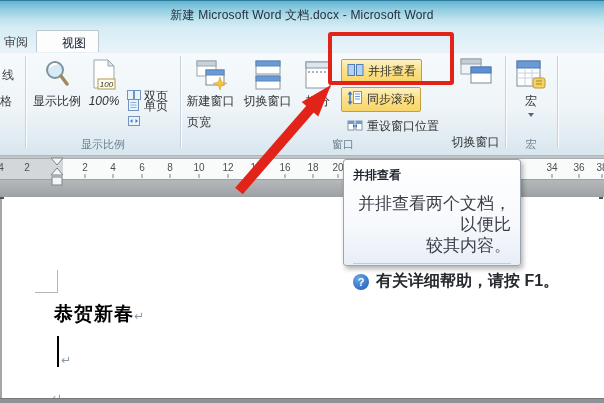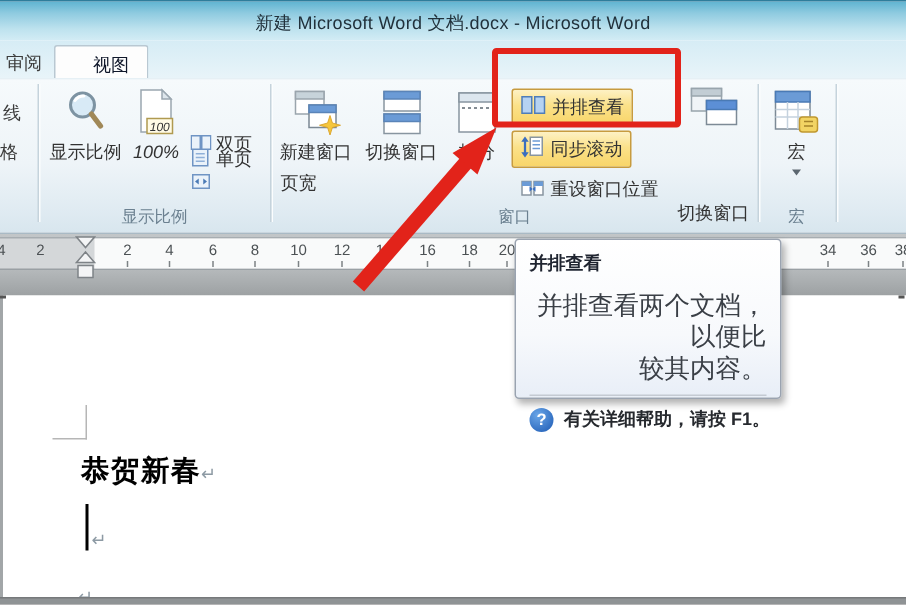--- a/index.html
+++ b/index.html
@@ -98,21 +98,21 @@
     z-index:50; padding:7px 9px 0 9px;
   }
   .tooltip .t-title { font-size:12px; font-weight:bold; color:#1f2430; }
   .tooltip .t-body { margin-top:9px; font-size:17px; color:#3a3f46; line-height:21px;text-align:right; }
   .tooltip .t-div { margin-top:7px; height:1px; background:#c4cad2; }
   .tooltip .t-help { margin-top:7px; display:flex; align-items:center; gap:7px; }
   .helpicon { width:16px; height:16px; border-radius:50%;
     background:radial-gradient(circle at 35% 30%,#6aa6e8,#2f6cc0 75%);
     color:#fff; font-size:11px; font-weight:bold; display:flex;
     align-items:center; justify-content:center; flex:0 0 16px; }
-  .t-helptext { font-size:12px; font-weight:bold; color:#26292e; white-space:nowrap; }
+  .t-helptext { font-size:16px; font-weight:bold; color:#26292e; white-space:nowrap; }
   
   .redrect {
     position:absolute; left:328px; top:32px; width:126px; height:53px;
     border:4px solid #e2231a; border-radius:3px; z-index:40;
   }
   .arrowsvg { position:absolute; left:0; top:0; z-index:35; pointer-events:none; }
 </style>
 </head>
 <body>
 

